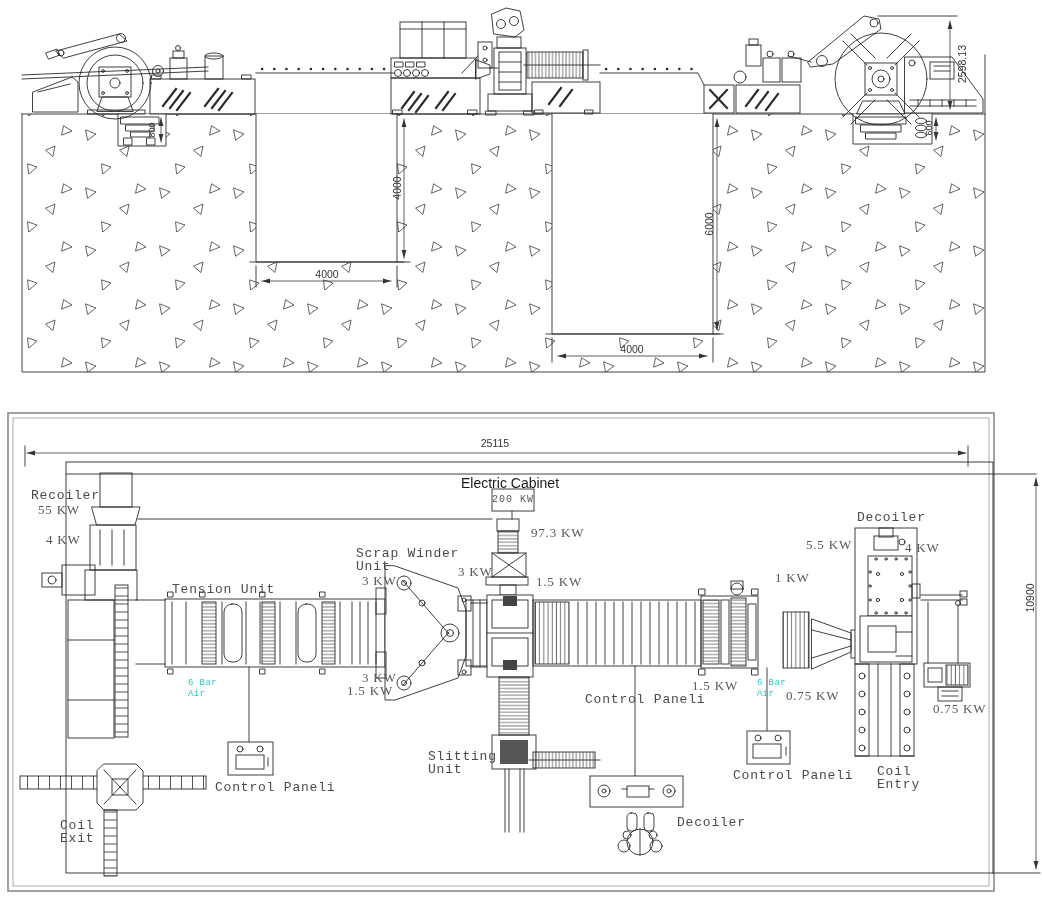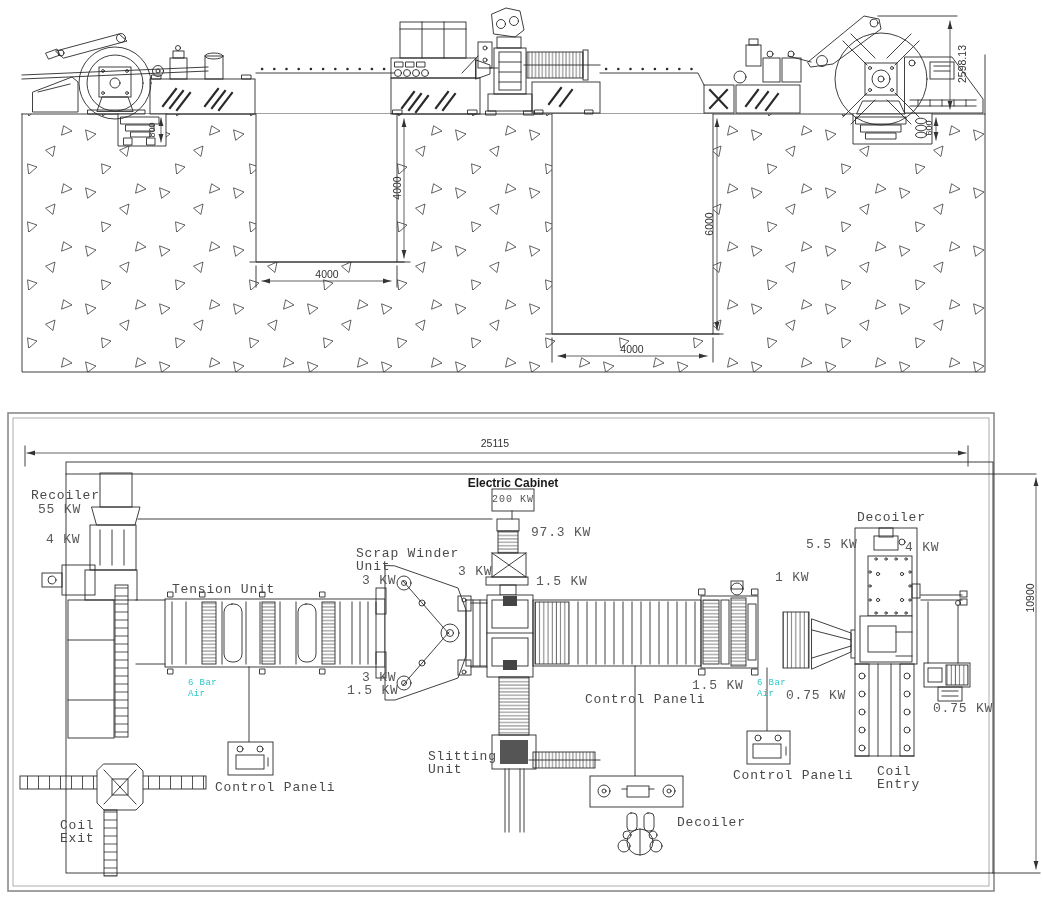--- a/index.html
+++ b/index.html
@@ -1,24 +1,24 @@
 <!DOCTYPE html>
 <html><head>
 <meta charset="utf-8">
 <style>
   html,body{margin:0;padding:0;background:#fff;}
   #stage{position:relative;width:1042px;height:900px;background:#fff;overflow:hidden;
          font-family:"Liberation Sans",sans-serif;}
   #stage svg{position:absolute;left:0;top:0;}
   .c-lbl{position:absolute;font-family:"Liberation Mono","DejaVu Sans Mono",monospace;
          font-size:13px;color:#4a4a4a;letter-spacing:.8px;white-space:pre;line-height:12px;}
-  .c-kw{color:#585858;}
+  .c-kw{color:#585858;font-family:Liberation Serif, serif;}
   .c-air{color:#2fc7c7;font-size:9px;letter-spacing:.4px;line-height:10px;}
-  .c-cab{font-family:"Liberation Sans",sans-serif;font-size:12px;color:#1a1a1a;
-         letter-spacing:0;text-align:center;font-weight:bold;}
+  .c-cab{font-family:"Liberation Sans",sans-serif;font-size:14px;color:#1a1a1a;
+         letter-spacing:0;text-align:left;}
   .c-cabkw{font-size:10px;color:#555;text-align:center;letter-spacing:1px;}
   .c-dim{position:absolute;font-family:"Liberation Sans",sans-serif;font-size:10.5px;
          color:#333;text-align:center;white-space:nowrap;}
   .c-dim-r{transform:rotate(-90deg);transform-origin:center;}
   .c-dim-s{font-size:9px;}
   .dim{stroke:#3a3a3a;stroke-width:.8;fill:none;marker-start:url(#ar);marker-end:url(#ar);}
   .sl{stroke:#2a2a2a;stroke-width:2.1;fill:none;}
   .dots{stroke:#2a2a2a;stroke-width:2.4;stroke-dasharray:.2 12;stroke-linecap:round;fill:none;}
 </style>
 </head>

